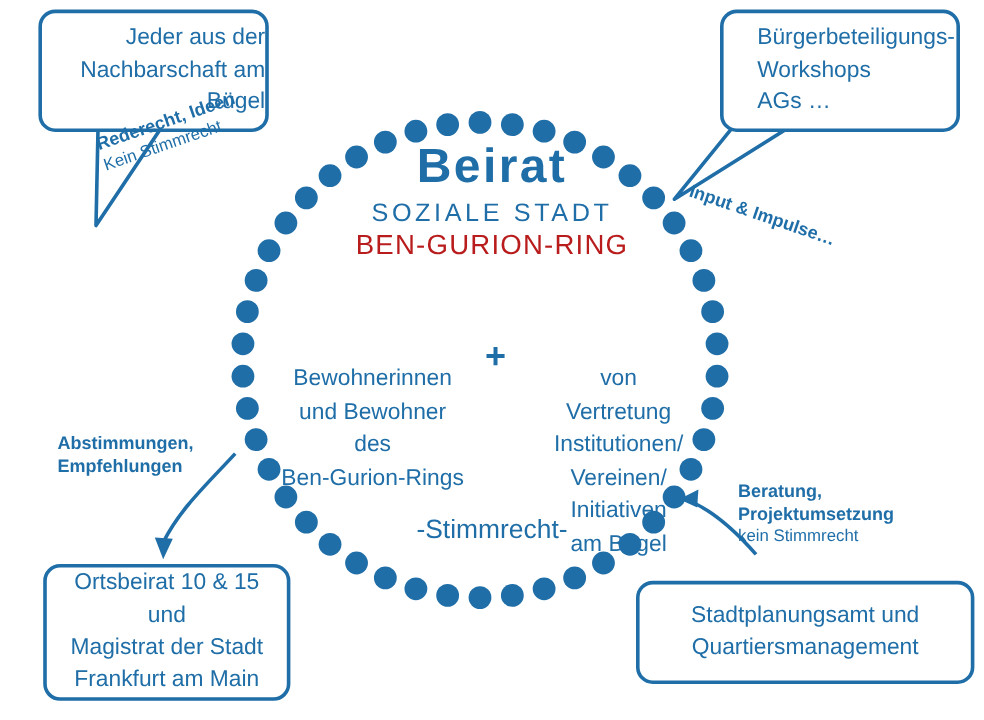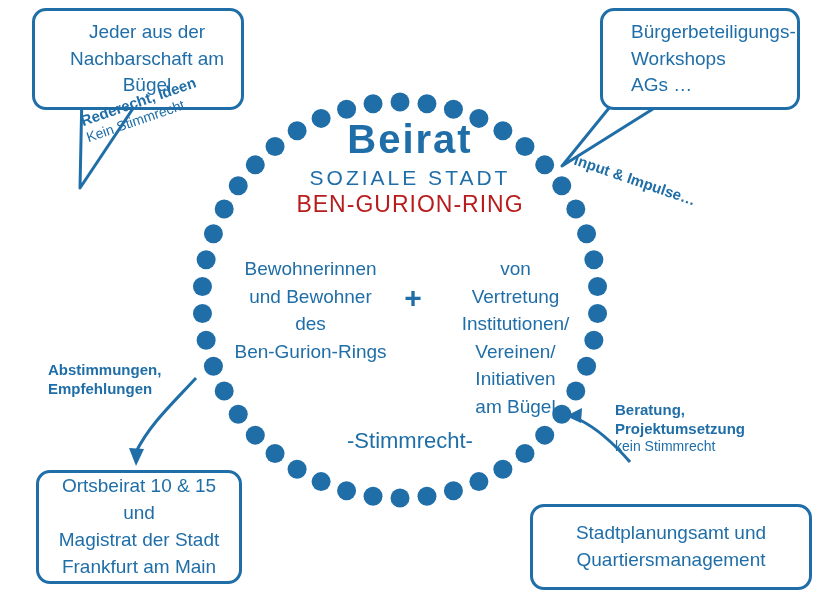--- a/index.html
+++ b/index.html
@@ -29,26 +29,26 @@
     flex-direction: column;
     align-items: center;
     justify-content: center;
     text-align: center;
     font-size: 19px;
     line-height: 1.42;
     z-index: 6;
   }
   .callout span { display: block; white-space: nowrap; }
 
-  #box-top-left   { left: 32px;  top: 8px;    width: 212px; height: 102px; align-items: center; padding-left: 18px; text-align: left; }
+  #box-top-left   { left: 32px;  top: 8px;    width: 192px; height: 102px; align-items: flex-end; padding-left: 18px; text-align: left; }
   #box-top-left span { text-align: left; }
   #box-top-right  { left: 600px; top: 8px;    width: 200px; height: 102px; align-items: flex-start; padding-left: 28px; text-align: left; }
   #box-top-right span { text-align: left; }
   #box-bottom-left{ left: 36px;  top: 470px;  width: 206px; height: 114px; }
-  #box-bottom-right{left: 530px; top: 484px;  width: 282px; height: 86px; margin-top: 20px; }
+  #box-bottom-right{left: 530px; top: 484px;  width: 282px; height: 86px; }
 
   
   .tail { position: absolute; z-index: 5; }
 
   
   .diag-label {
     position: absolute;
     font-size: 15px;
     font-weight: bold;
     line-height: 1.28;
@@ -116,20 +116,21 @@
     justify-content: center;
     align-items: flex-start;
     z-index: 3;
   }
   .col {
     width: 165px;
     text-align: center;
     font-size: 19px;
     line-height: 1.45;
     color: #1f6ea8;
+    margin-top: 47px;
   }
   .col span { display: block; }
   #plus-sign {
     font-size: 30px;
     font-weight: bold;
     color: #1f6ea8;
     width: 40px;
     text-align: center;
     padding-top: 26px;
   }

